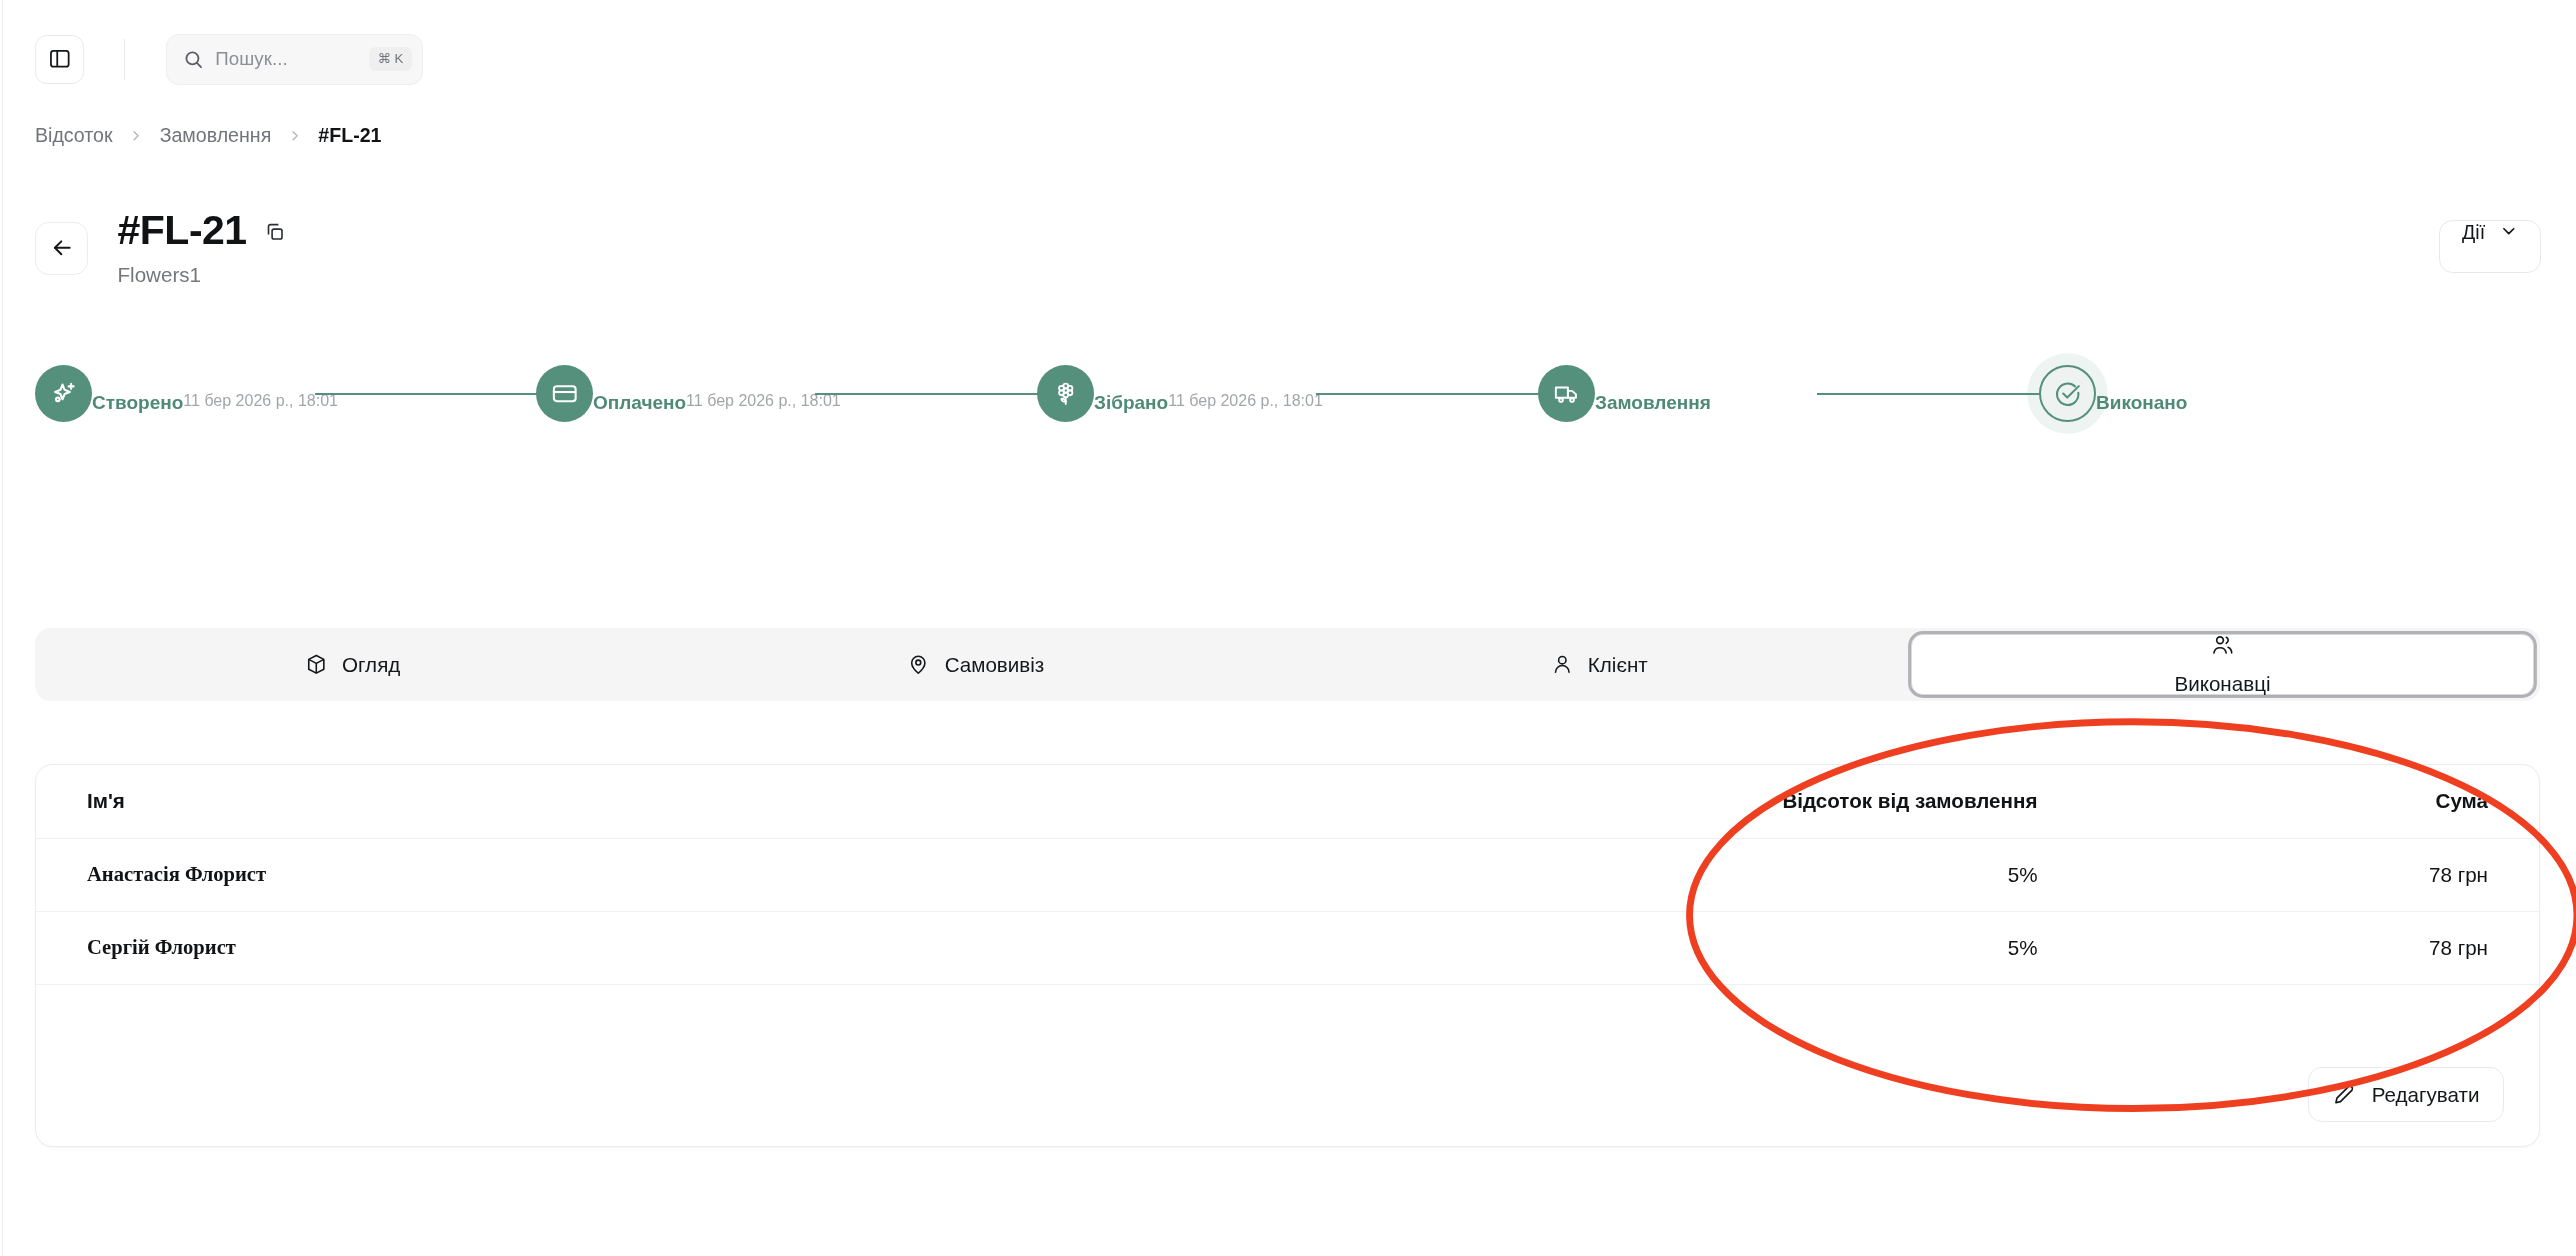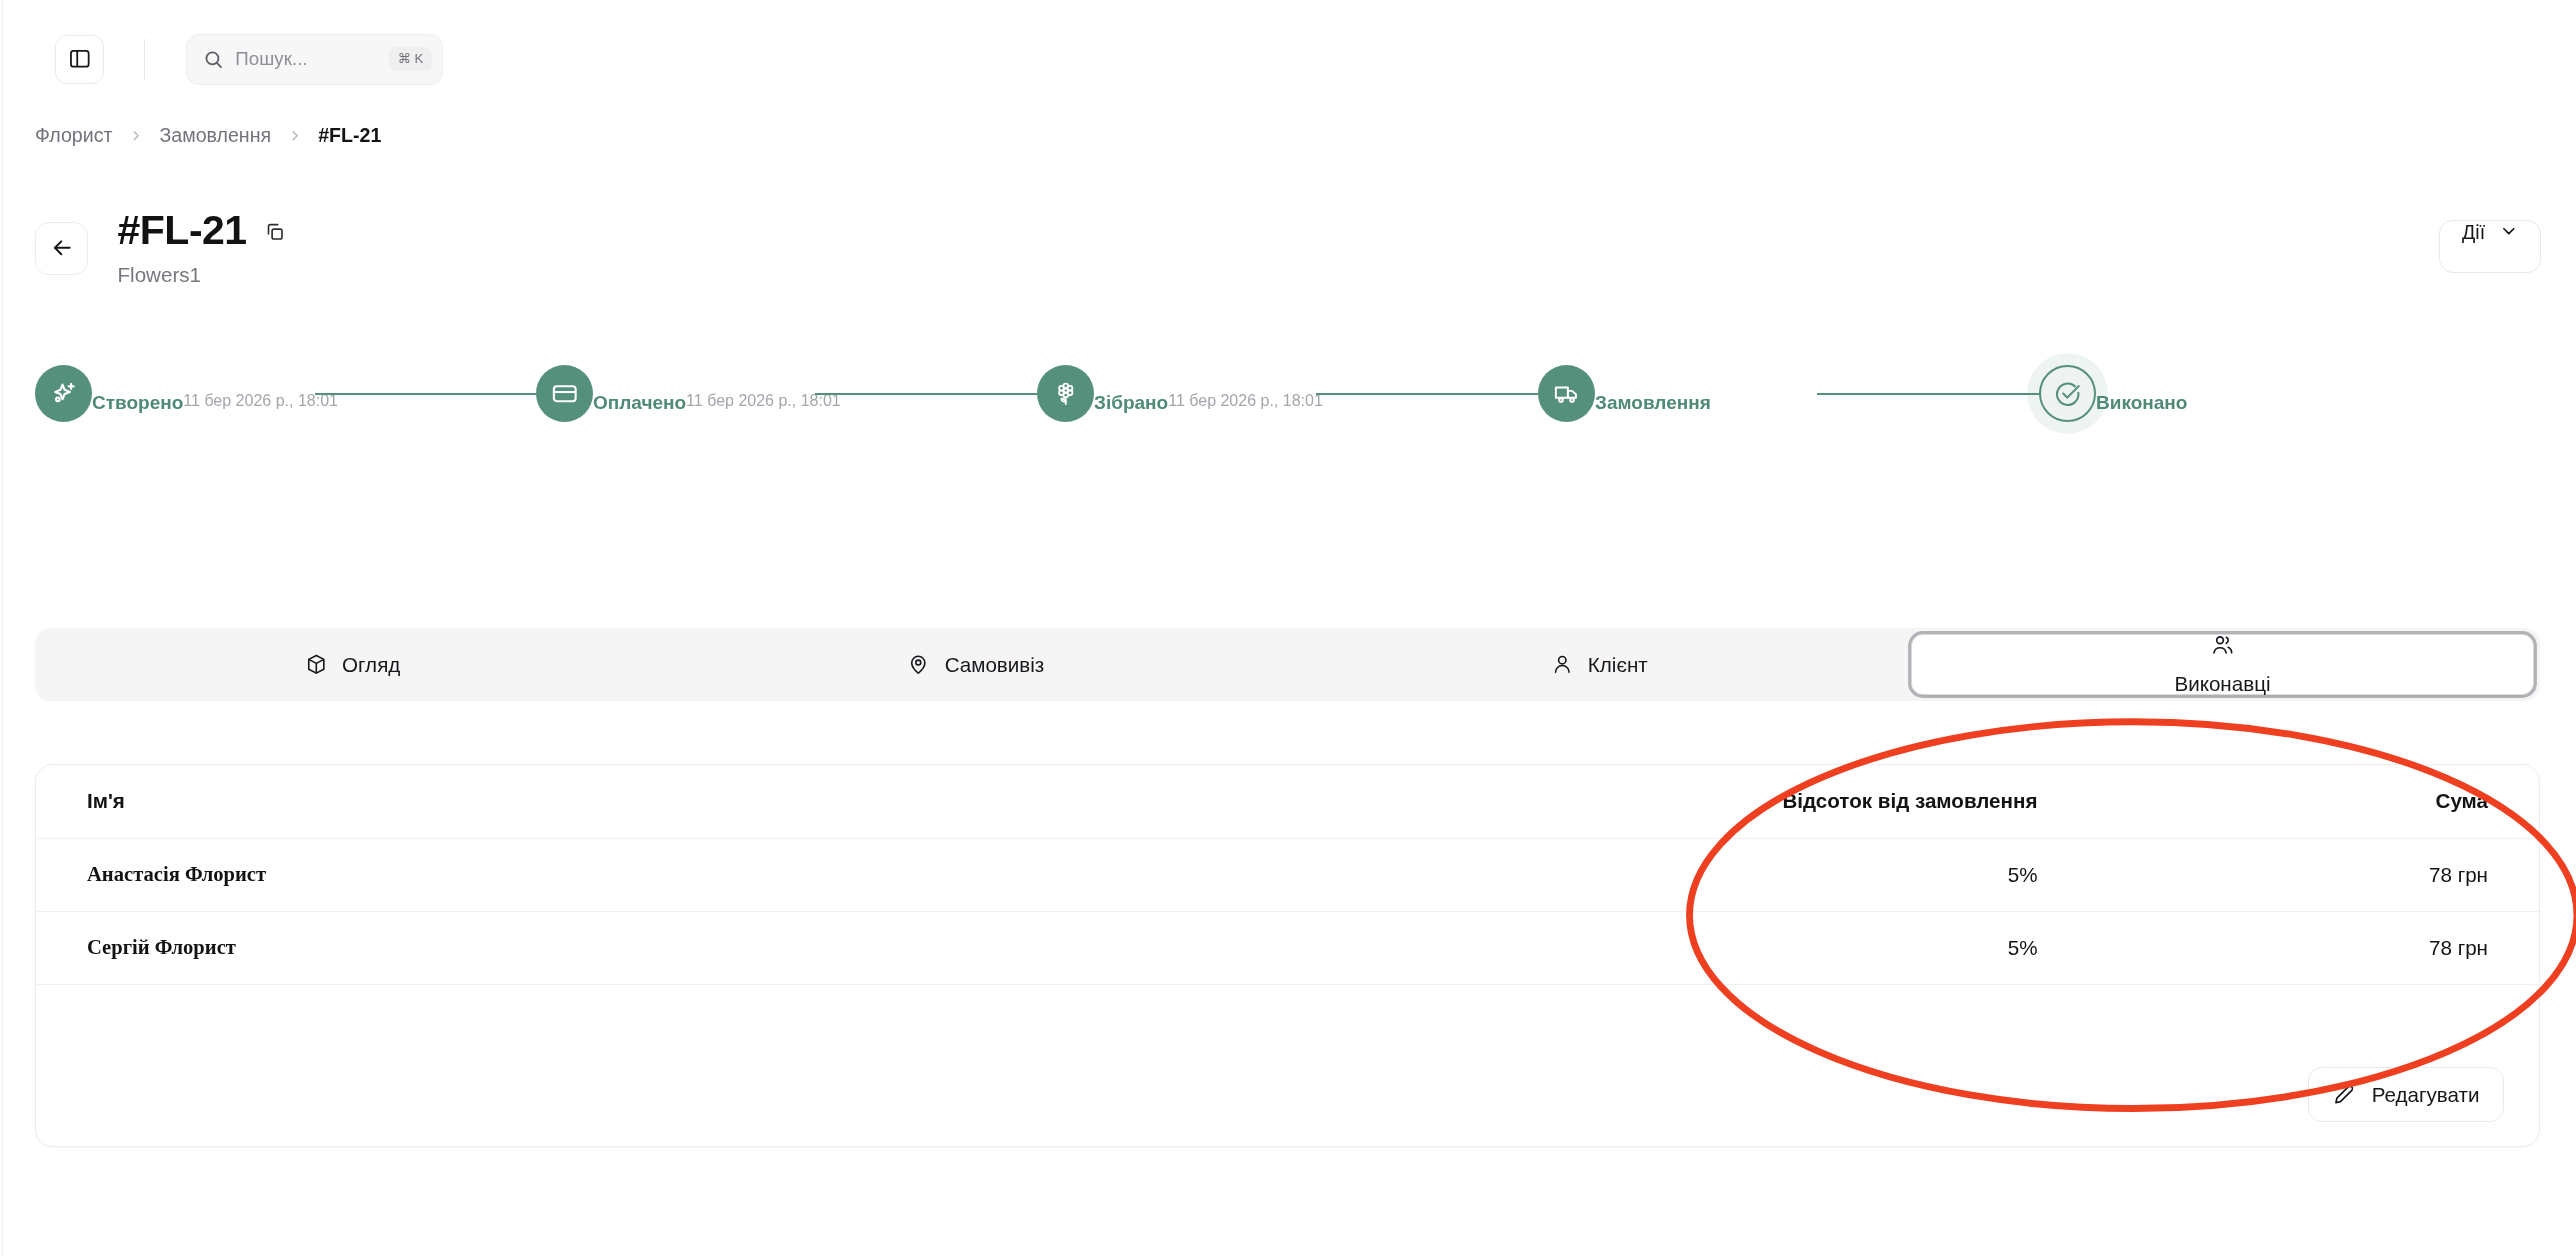--- a/index.html
+++ b/index.html
@@ -15,21 +15,21 @@
 
   
   .rail {
     position: absolute; left: 2px; top: 0; width: 1px; height: 1257px;
     background: #eceef0;
   }
 
   
   .topbar {
     position: absolute; left: 0; top: 0; width: 2576px; height: 118px;
-    display: flex; align-items: center; padding-left: 55px; gap: 16px;
+    display: flex; align-items: center; padding-left: 35px; gap: 16px;
   }
   .sidebar-toggle {
     width: 49px; height: 49px; border: 1px solid #e8e9ec; border-radius: 11.8px;
     background: #fff; display: flex; align-items: center; justify-content: center;
     cursor: pointer; flex: 0 0 auto;
   }
   .topbar-divider {
     width: 1px; height: 41px; background: #e5e7eb; margin-left: 23.6px; margin-right: 25.5px;
   }
   .searchbox {
@@ -171,21 +171,21 @@
           <circle cx="11" cy="11" r="7"></circle>
             <line x1="16.2" y1="16.2" x2="21" y2="21"></line>
         </svg>
       </span>
       <span class="ph">Пошук...</span>
       <span class="kbd">⌘ K</span>
     </div>
   </div>
 
   <div class="breadcrumb">
-    <span class="crumb">Флорист</span>
+    <span class="crumb">Відсоток</span>
     <span class="sep">
       <svg width="13.7" height="13.7" viewBox="0 0 24 24" fill="none" stroke="#b2b5bb" stroke-width="2.4" stroke-linecap="round" stroke-linejoin="round">
           <polyline points="9 5 16 12 9 19"></polyline>
         </svg>
     </span>
     <span class="crumb">Замовлення</span>
     <span class="sep">
       <svg width="13.7" height="13.7" viewBox="0 0 24 24" fill="none" stroke="#b2b5bb" stroke-width="2.4" stroke-linecap="round" stroke-linejoin="round">
           <polyline points="9 5 16 12 9 19"></polyline>
         </svg>

